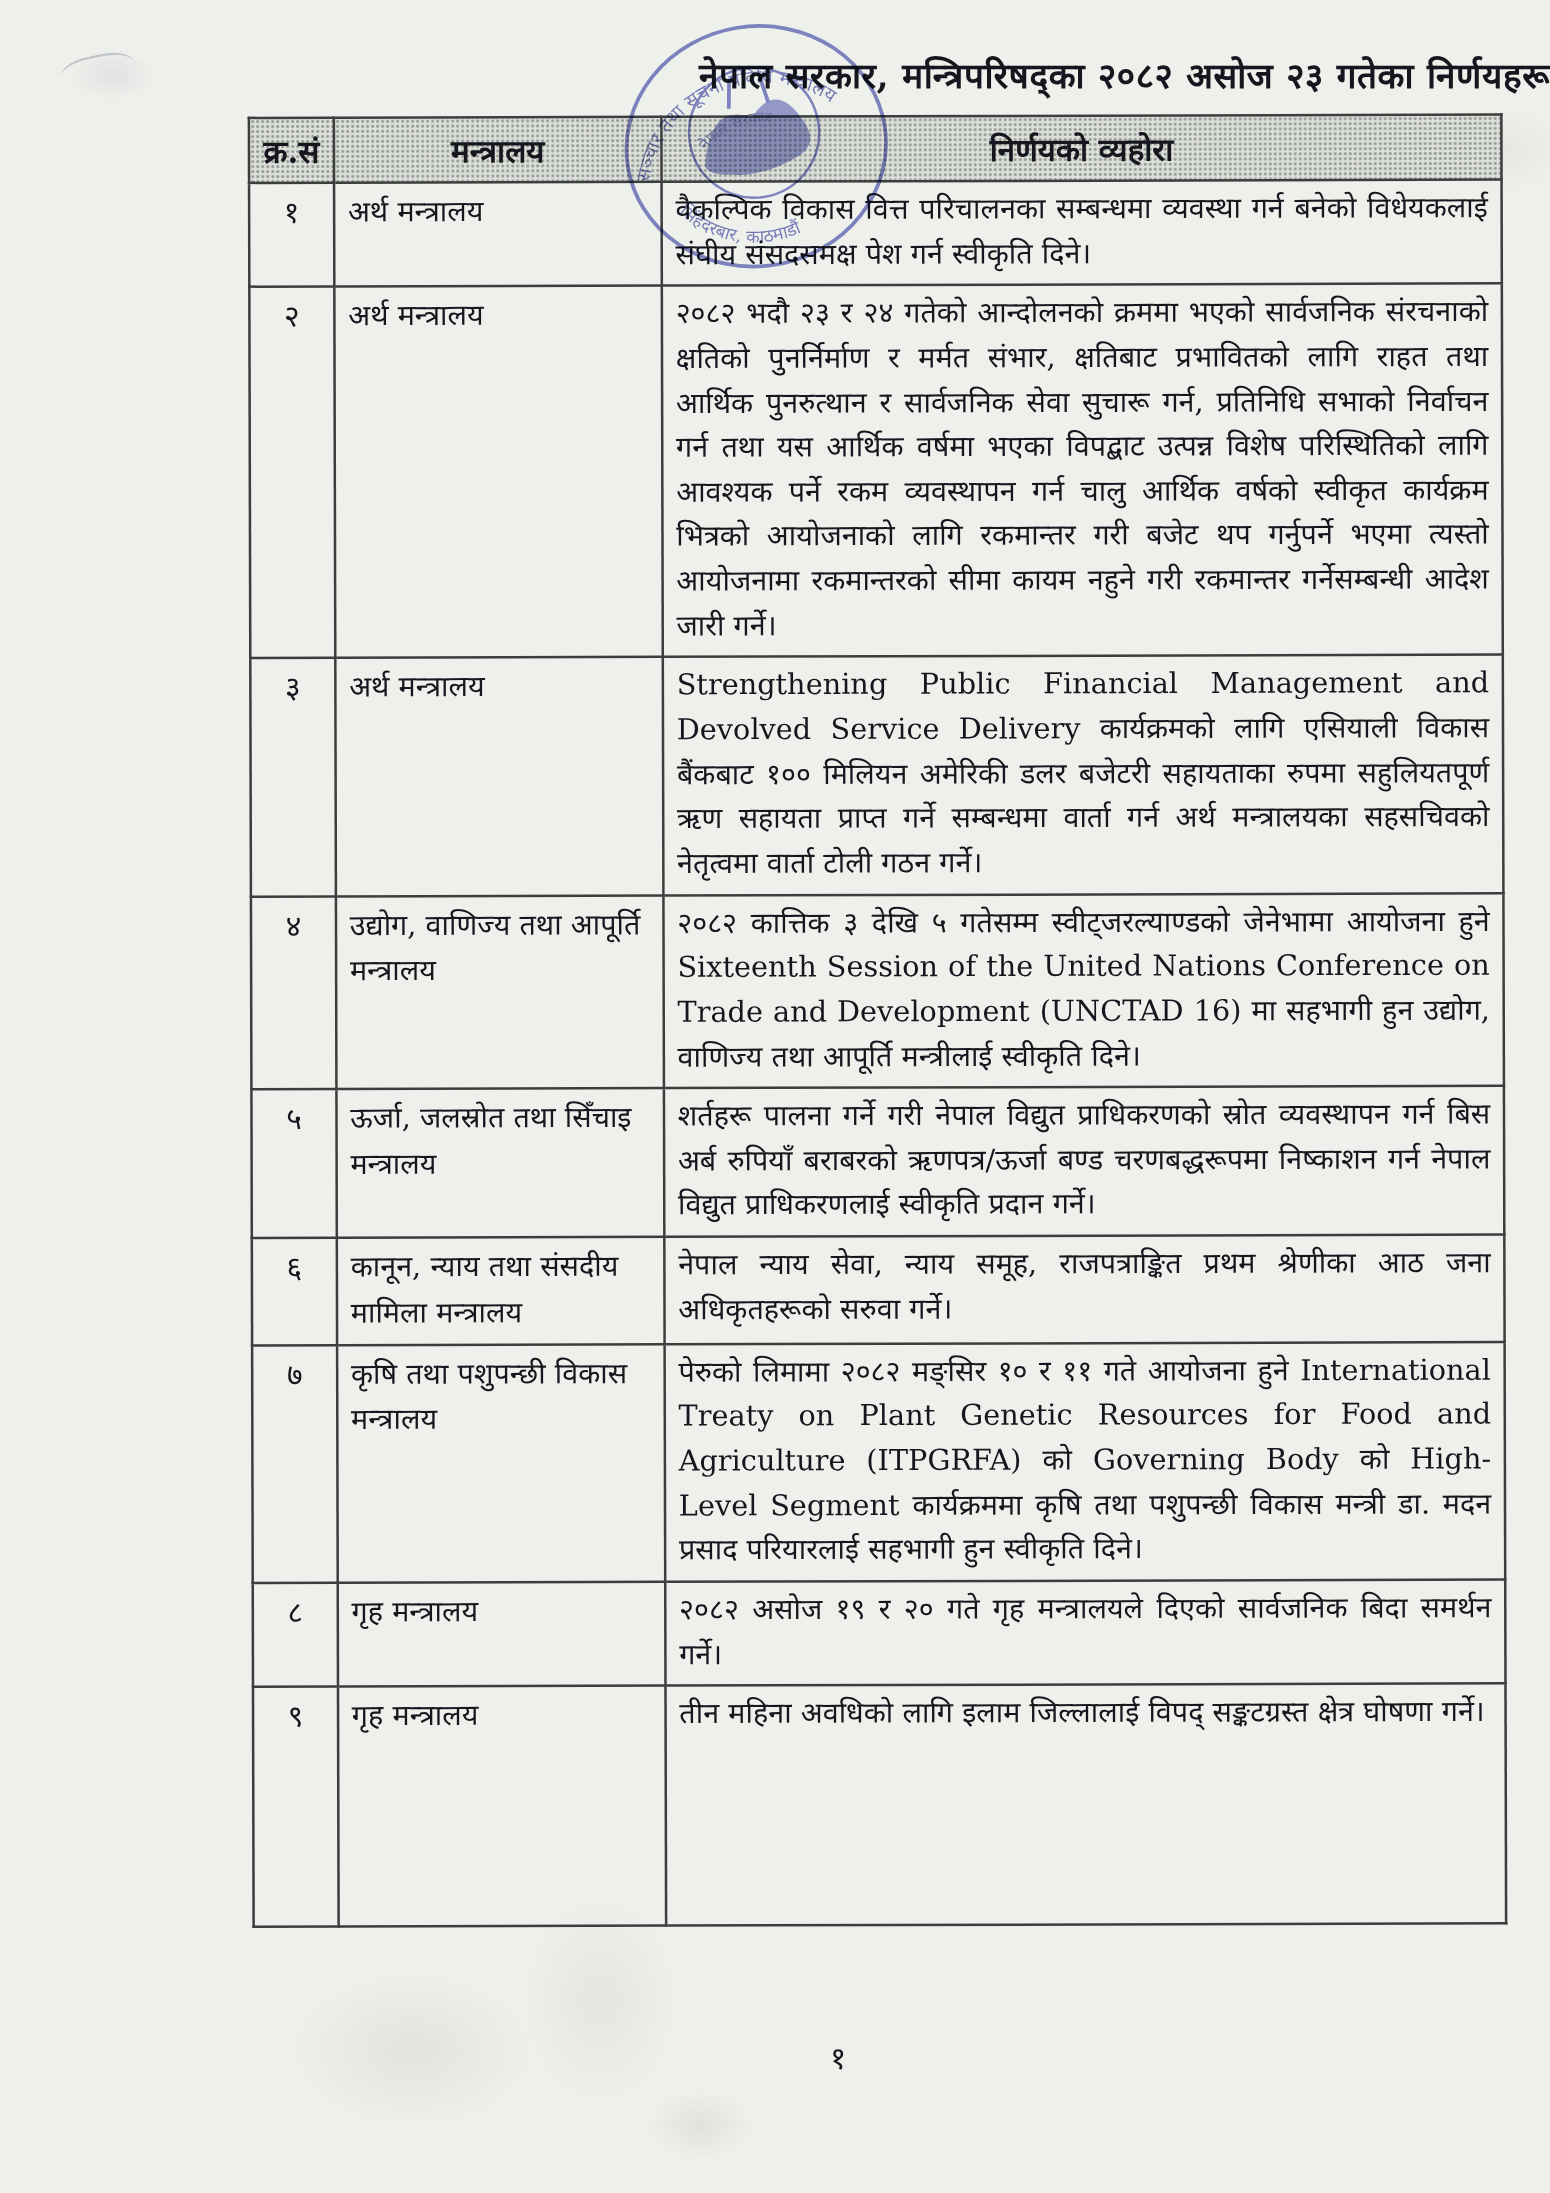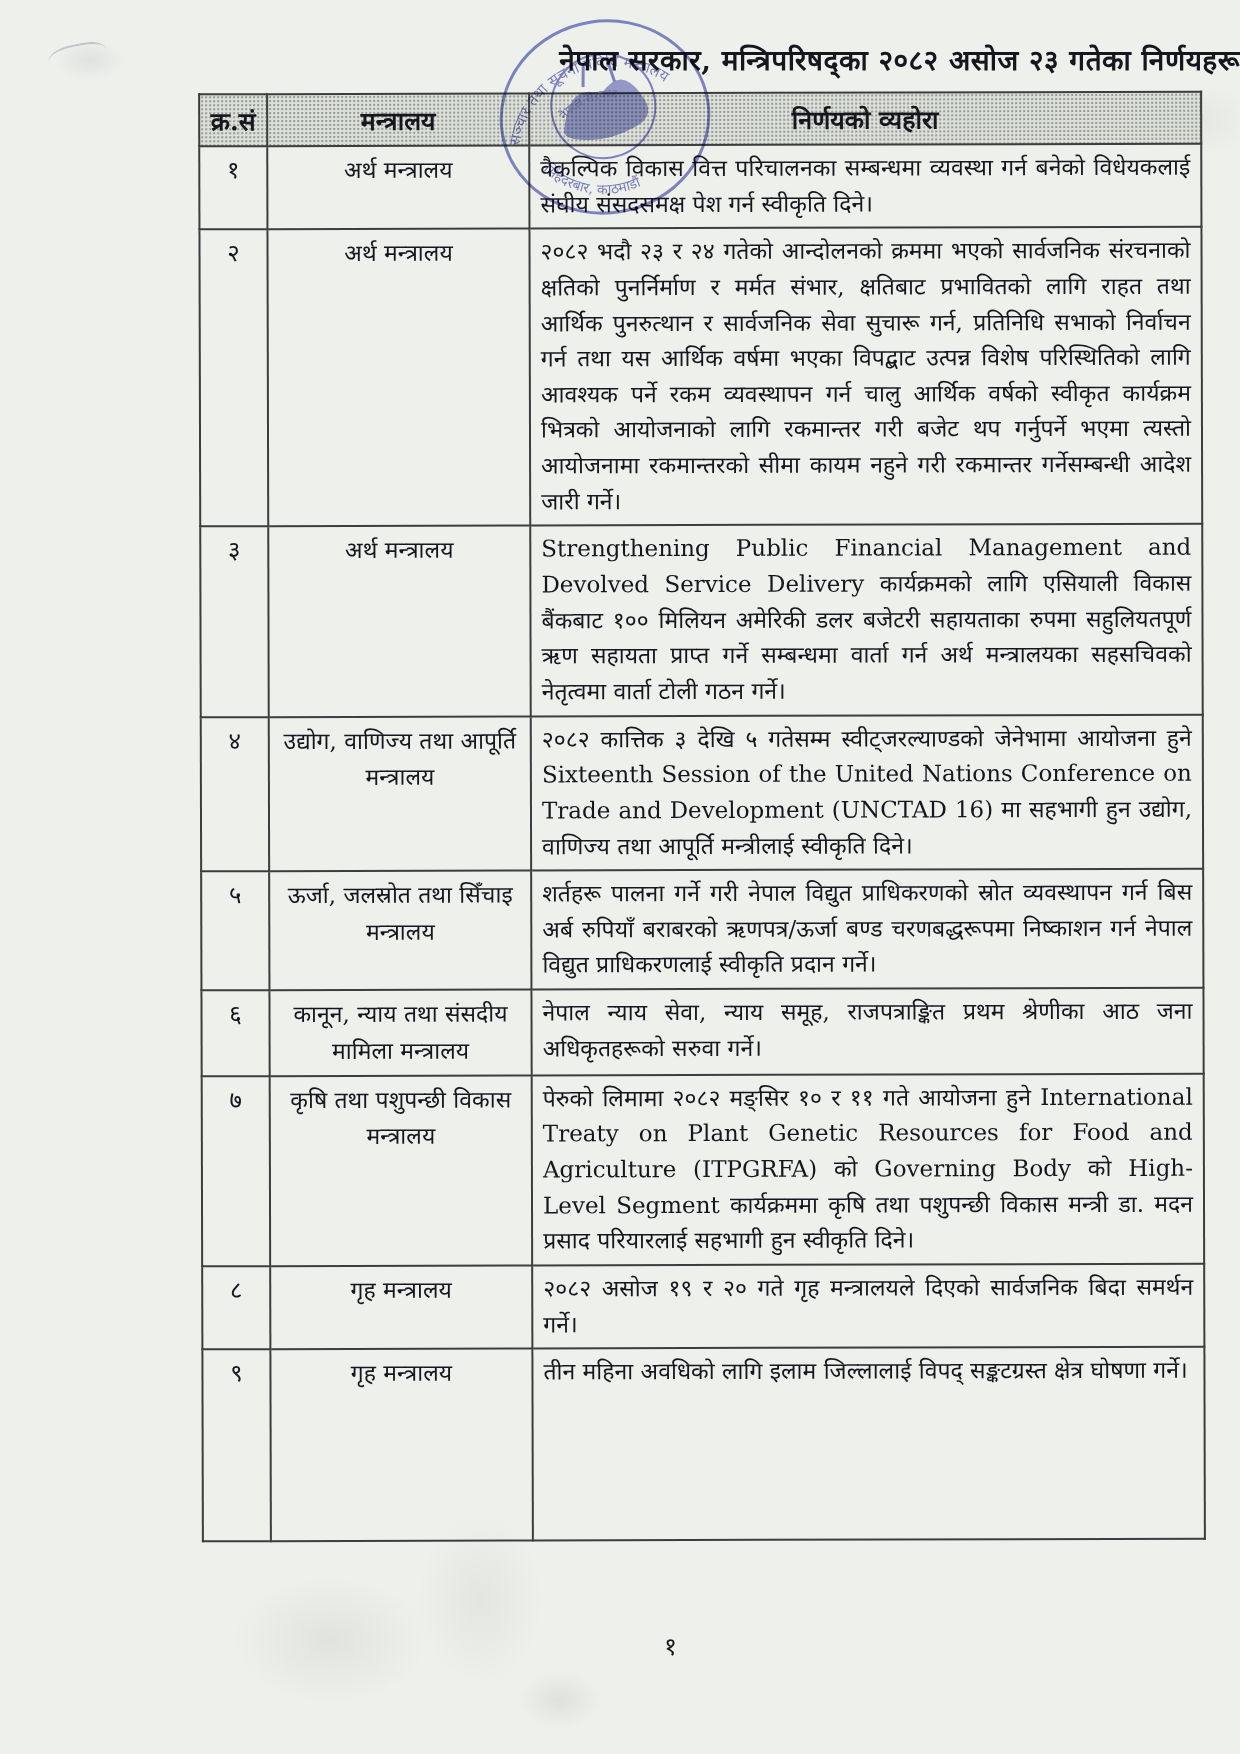--- a/index.html
+++ b/index.html
@@ -51,21 +51,21 @@
   }
   table.decisions th{
     font-size:25px;font-weight:bold;
     text-align:center;
     padding:8px 4px;
     background-color:#dcdfda;
     background-image:radial-gradient(circle, #969c93 1px, rgba(0,0,0,0) 1.3px);
     background-size:4px 4px;
   }
   td.sn{ text-align:center; font-size:24px; padding-top:8px;}
-  td.ministry{ text-align:center; line-height:1.6; padding:8px 12px;}
+  td.ministry{ text-align:left; line-height:1.6; padding:8px 12px;}
   td.decision{
     text-align:justify;
     line-height:1.55;
     padding:6px 14px;
   }
   tr:last-child td{ height:180px; }
   .page-number{
     position:absolute;left:664px;top:1628px;
     font-size:25px;
   }

